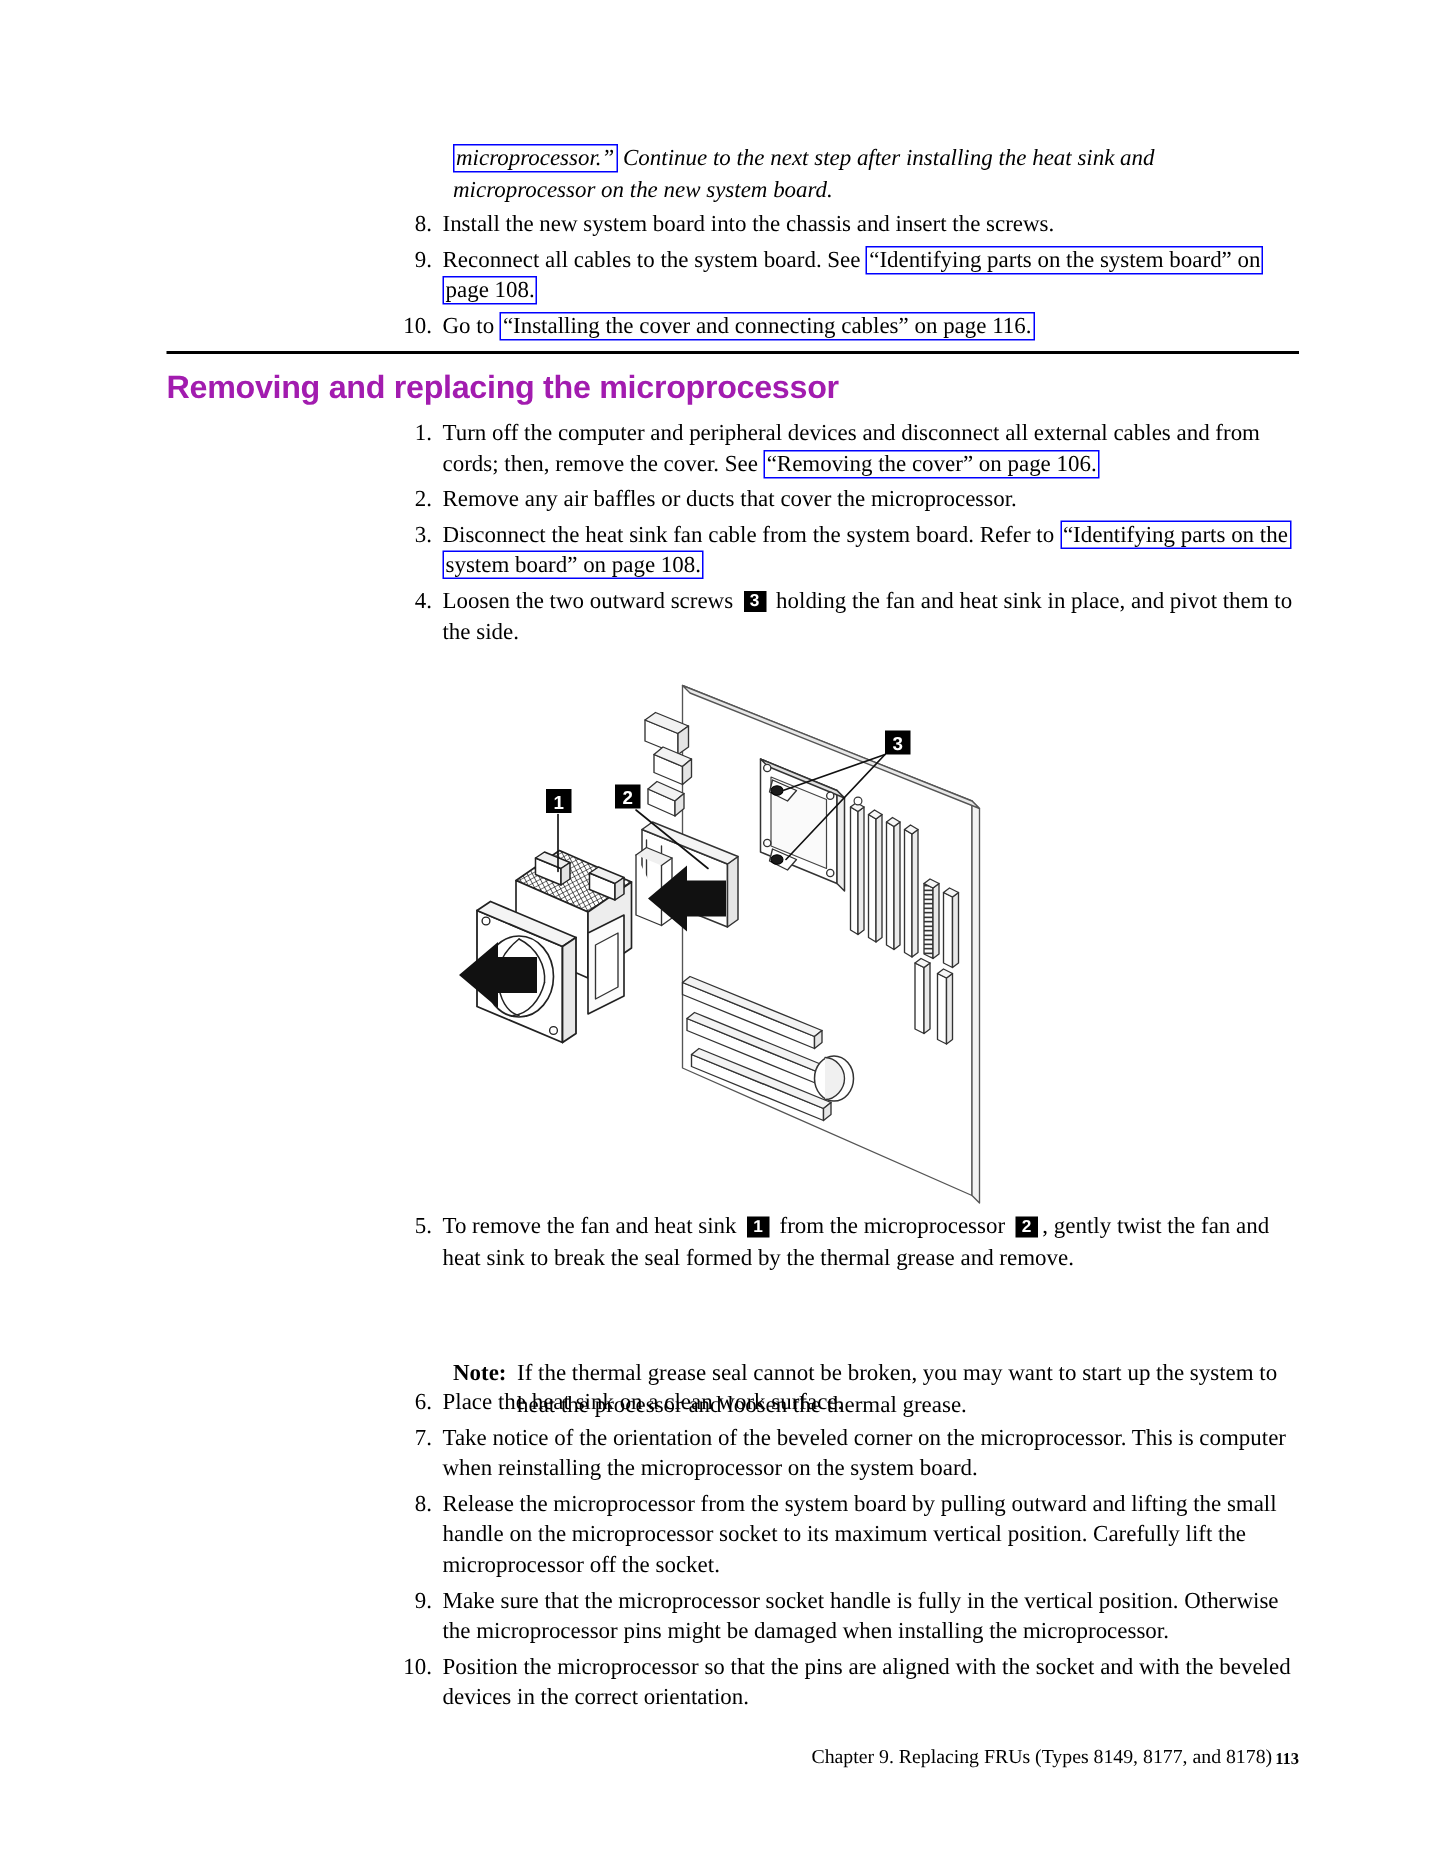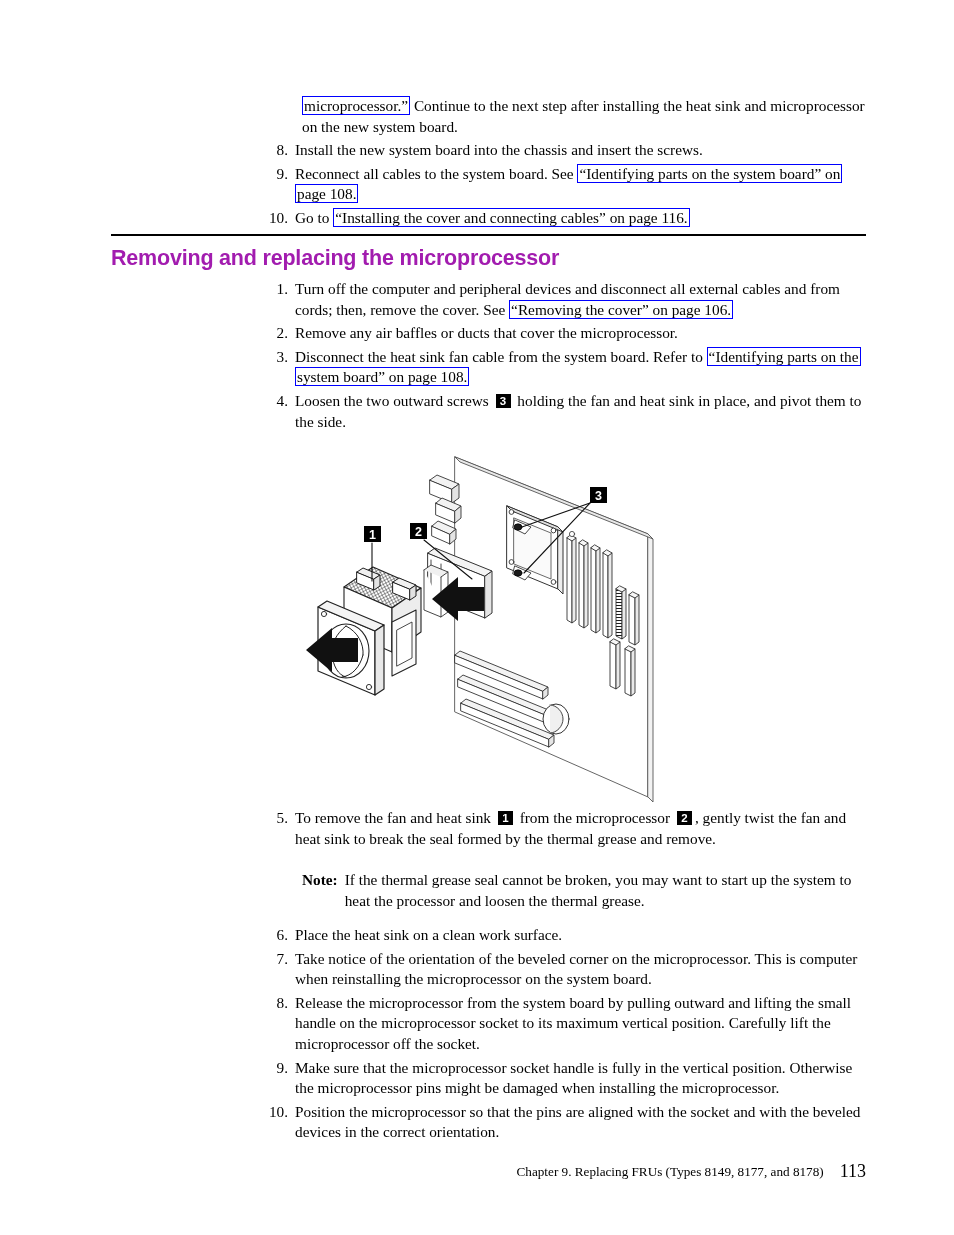--- a/index.html
+++ b/index.html
@@ -44,20 +44,21 @@
     padding-right: 7px;
     box-sizing: border-box;
   }
   .step-body {
     flex: 1 1 auto;
   }
   .cont-body {
     margin-left: 56px;
     font-size: 15.3px;
     line-height: 20.6px;
+    font-style: italic;
   }
 
   
   .xref {
     border: 1.6px solid #0000ff;
     padding: 0 1px;
     margin: 0 0px;
     display: inline;
     box-decoration-break: clone;
     -webkit-box-decoration-break: clone;
@@ -100,20 +101,21 @@
     letter-spacing: -0.2px;
     color: #a21caf;
   }
 
   
   .note {
     display: flex;
     align-items: flex-start;
     font-size: 15.3px;
     line-height: 20.6px;
+    margin-top: 36px;
   }
   .note-label {
     font-weight: bold;
     flex: 0 0 auto;
     padding-right: 7px;
   }
   .note-text { flex: 1 1 auto; }
 
   
   .figure {
@@ -129,23 +131,23 @@
   .footer {
     position: absolute;
     left: 111px;
     top: 1162px;
     width: 755px;
     text-align: right;
     font-size: 13.2px;
     line-height: 18px;
   }
   .footer-page {
-    font-weight: normal;
-    font-size: 18px;
-    margin-left: 16px;
+    font-weight: bold;
+    font-size: 11px;
+    margin-left: 2px;
     vertical-align: -1px;
   }
 </style>
 </head>
 <body>
 
 <div class="page">
 
   <div class="steps" style="top: 96px;">
     <div class="cont-body"><span class="xref">microprocessor.”</span><span> Continue to the next step after installing the heat sink and microprocessor on the new system board.</span></div>

